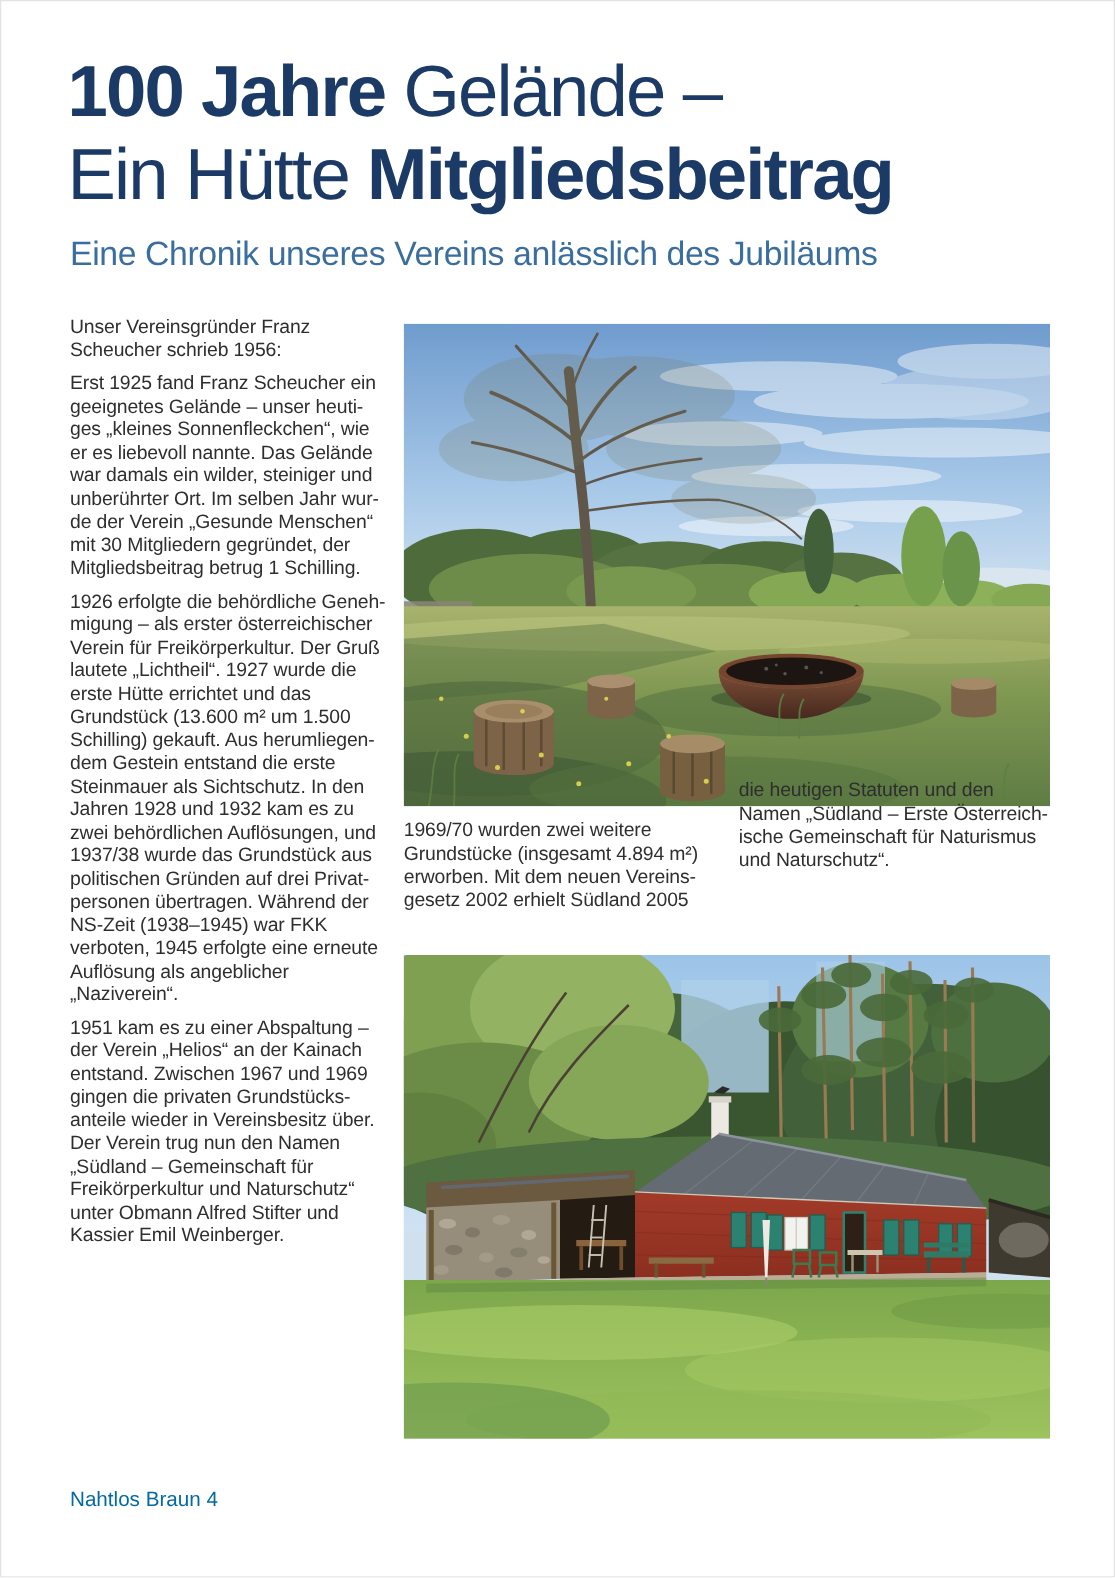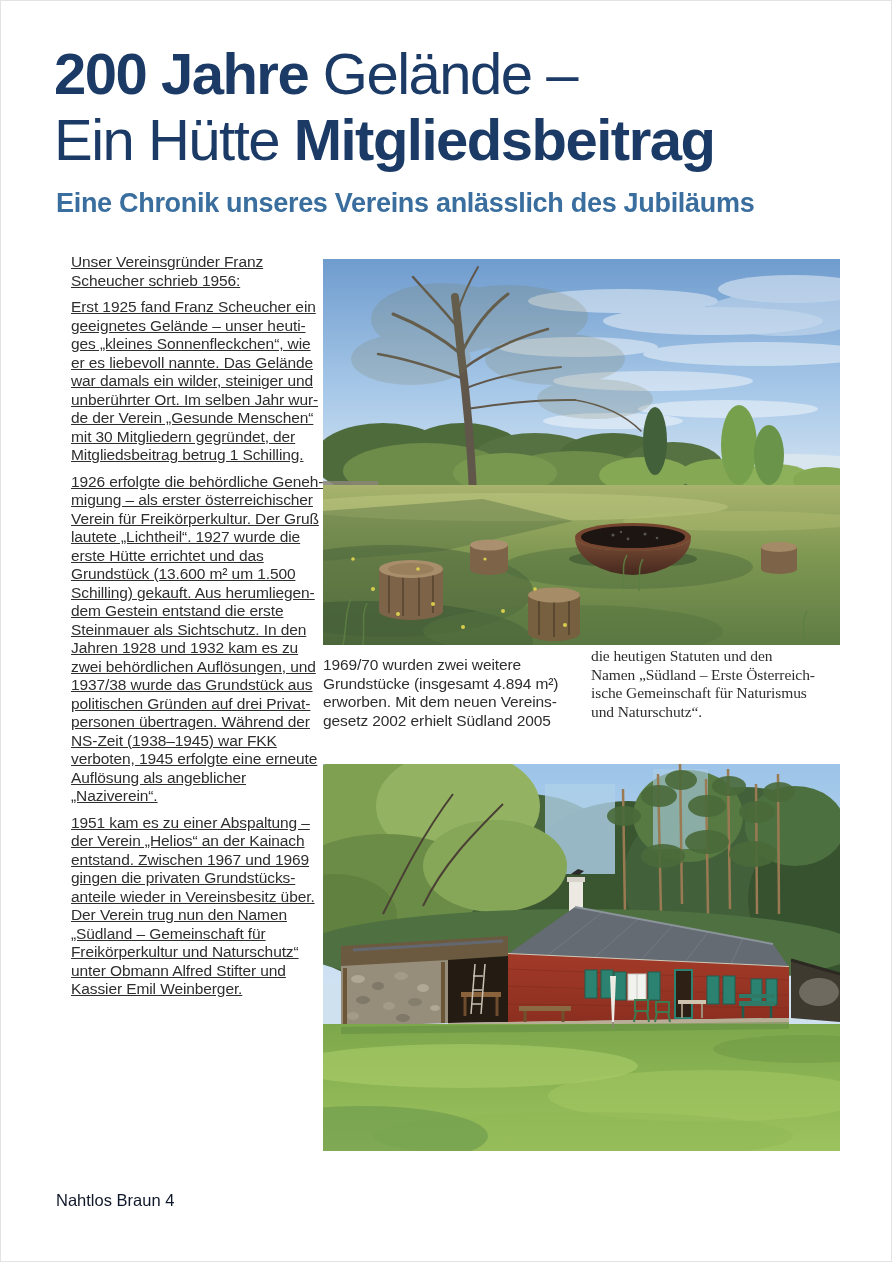--- a/index.html
+++ b/index.html
@@ -10,48 +10,48 @@
   }
   
   .title{
     position:absolute;left:53px;top:40px;width:800px;
     color:#1b3a66;font-size:58px;line-height:66px;letter-spacing:-1.5px;
     font-weight:400;
   }
   .title .b{font-weight:700;}
   .subtitle{
     position:absolute;left:55px;top:186px;width:780px;
-    color:#3a6e9e;font-size:27px;line-height:32px;font-weight:700;letter-spacing:-0.3px;
+    color:#3a6e9e;font-size:27px;line-height:32px;font-weight:400;letter-spacing:-0.3px;
   }
   
   .col{position:absolute;font-size:15.5px;line-height:18.5px;letter-spacing:-0.1px;}
   .col p{margin:0 0 8px 0;white-space:pre-line;}
   .col p.quote{font-style:italic;}
-  .col-left{left:70px;top:252px;width:264px;text-decoration:underline;}
+  .col-left{left:55px;top:252px;width:264px;}
   .col-mid{left:322px;top:655px;width:256px;}
-  .col-right{left:590px;top:646px;width:252px;font-family:Liberation Serif, serif;}
+  .col-right{left:590px;top:623px;width:252px;}
   
   .photo{position:absolute;overflow:hidden;background:#cfe0ee;}
   .photo svg{display:block;}
   .photo1{left:322px;top:258px;width:517px;height:386px;}
   .photo2{left:322px;top:763px;width:517px;height:387px;}
   
   .footer{
     position:absolute;left:55px;top:1190px;
-    color:#0f172a;font-size:16.5px;
+    color:#0369a1;font-size:16.5px;
   }
 </style>
 </head>
 <body>
 
 <div class="page">
 
   <header>
     <h1 class="title" style="margin:0;">
-      <span><span class="b">200 Jahre</span><span> Gelände –</span></span><br>
+      <span><span class="b">100 Jahre</span><span> Gelände –</span></span><br>
       <span><span>Ein Hütte </span><span class="b">Mitgliedsbeitrag</span></span>
     </h1>
     <div class="subtitle">Eine Chronik unseres Vereins anlässlich des Jubiläums</div>
   </header>
 
   <div class="col col-left">
     <p>Unser Vereinsgründer Franz
 Scheucher schrieb 1956:</p>
     <p>Erst 1925 fand Franz Scheucher ein
 geeignetes Gelände – unser heuti-

